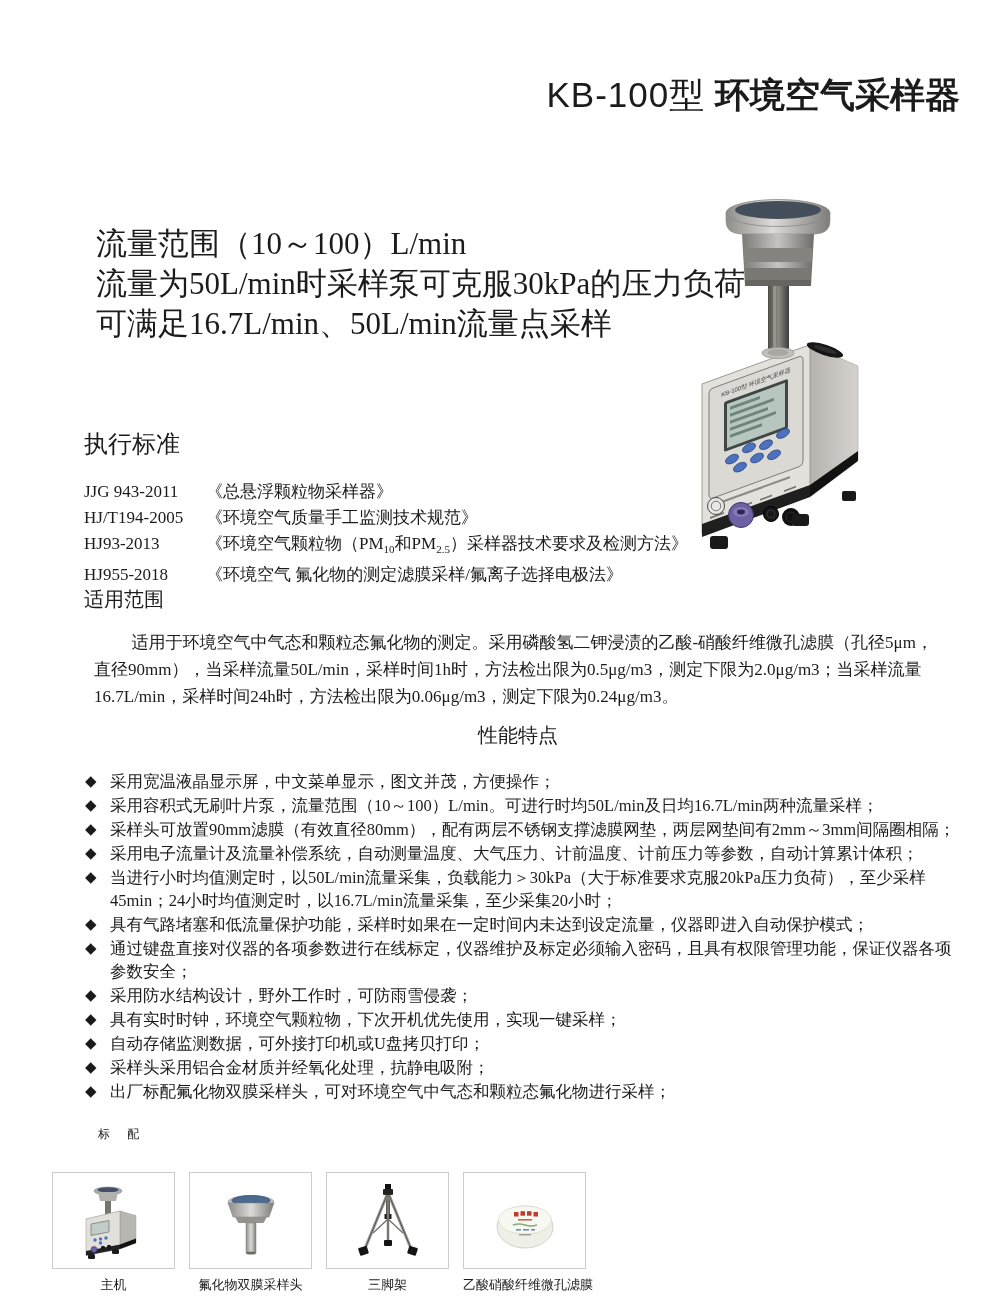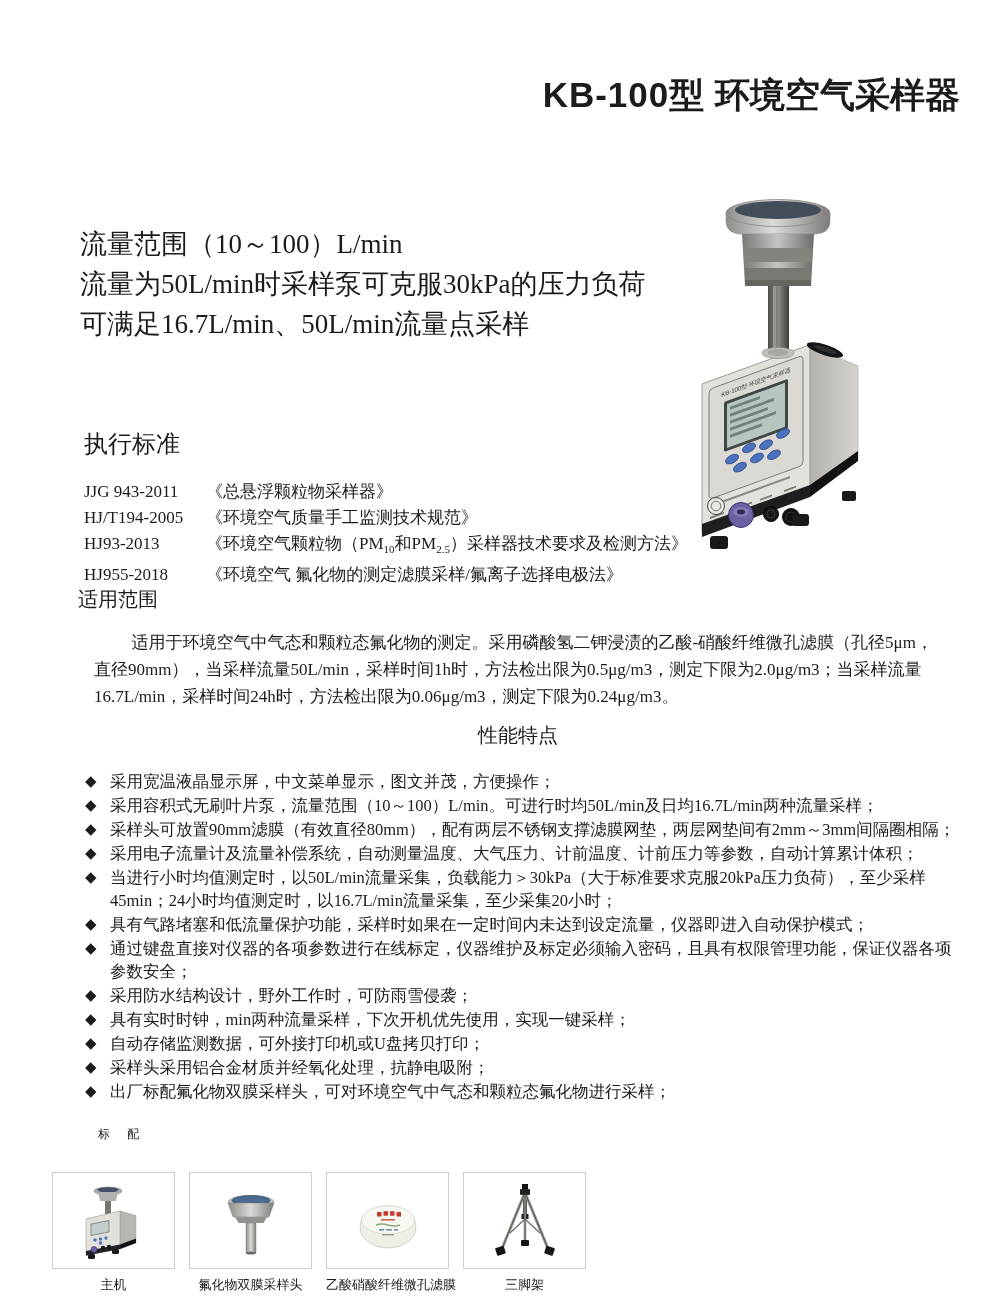--- a/index.html
+++ b/index.html
@@ -1,35 +1,35 @@
 <!DOCTYPE html>
 <html><head>
 <meta charset="utf-8">
 <style>
   html,body{margin:0;padding:0;background:#ffffff;}
   .page{position:relative;width:990px;height:1303px;background:#ffffff;overflow:hidden;
         color:#1b1b1b;font-family:"Liberation Serif","DejaVu Serif",serif;}
   h1,h2{margin:0;font-family:"Liberation Sans","DejaVu Sans",sans-serif;font-weight:500;}
 
   .title{position:absolute;top:72px;right:30px;font-size:35px;white-space:nowrap;}
-  .title .model{font-weight:700;letter-spacing:1px;}
+  .title .model{font-weight:400;letter-spacing:1px;}
   .title .rest{font-weight:600;margin-top:23px;}
 
-  .highlights{position:absolute;left:80px;top:224px;font-size:27px;line-height:40px;white-space:nowrap;}
+  .highlights{position:absolute;left:96px;top:224px;font-size:31px;line-height:40px;white-space:nowrap;}
 
   .hero{position:absolute;left:672px;top:188px;width:310px;height:385px;}
 
   .standards{position:absolute;left:84px;top:428px;width:880px;}
   .standards h2{font-size:24px;margin-bottom:19px;}
   .std-row{display:flex;font-size:17px;line-height:26px;white-space:nowrap;}
   .std-code{width:122px;flex:none;}
   sub{font-size:11px;}
 
   .scope{position:absolute;left:78px;top:586px;width:884px;}
-  .scope h2{font-size:20px;margin-bottom:15px;}
+  .scope h2{font-size:20px;margin-bottom:15px;margin-left:6px;}
   .scope p{margin:16px;font-size:17px;line-height:27px;text-indent:2.2em;}
 
   .features{position:absolute;left:76px;top:722px;width:884px;}
   .features h2{font-size:20px;margin-bottom:21px;text-align:center;}
   .features ul{list-style:none;margin:0;padding:0;font-size:16.5px;line-height:23px;}
   .features li{position:relative;padding-left:25px;margin:0 0 1px 9px;}
   .features .marker{position:absolute;left:0;top:0;font-size:15px;}
 
   .accessories-h{position:absolute;left:98px;top:1126px;font-size:12px;letter-spacing:7px;}
   .thumbs{position:absolute;left:52px;top:1172px;display:flex;gap:14px;}
@@ -179,21 +179,21 @@
     <h2>性能特点</h2>
     <ul>
       <li><span class="marker">◆</span><span>采用宽温液晶显示屏，中文菜单显示，图文并茂，方便操作；</span></li>
       <li><span class="marker">◆</span><span>采用容积式无刷叶片泵，流量范围（10～100）L/min。可进行时均50L/min及日均16.7L/min两种流量采样；</span></li>
       <li><span class="marker">◆</span><span>采样头可放置90mm滤膜（有效直径80mm），配有两层不锈钢支撑滤膜网垫，两层网垫间有2mm～3mm间隔圈相隔；</span></li>
       <li><span class="marker">◆</span><span>采用电子流量计及流量补偿系统，自动测量温度、大气压力、计前温度、计前压力等参数，自动计算累计体积；</span></li>
       <li><span class="marker">◆</span><span>当进行小时均值测定时，以50L/min流量采集，负载能力＞30kPa（大于标准要求克服20kPa压力负荷），至少采样45min；24小时均值测定时，以16.7L/min流量采集，至少采集20小时；</span></li>
       <li><span class="marker">◆</span><span>具有气路堵塞和低流量保护功能，采样时如果在一定时间内未达到设定流量，仪器即进入自动保护模式；</span></li>
       <li><span class="marker">◆</span><span>通过键盘直接对仪器的各项参数进行在线标定，仪器维护及标定必须输入密码，且具有权限管理功能，保证仪器各项参数安全；</span></li>
       <li><span class="marker">◆</span><span>采用防水结构设计，野外工作时，可防雨雪侵袭；</span></li>
-      <li><span class="marker">◆</span><span>具有实时时钟，min两种流量采样，下次开机优先使用，实现一键采样；</span></li>
+      <li><span class="marker">◆</span><span>具有实时时钟，环境空气颗粒物，下次开机优先使用，实现一键采样；</span></li>
       <li><span class="marker">◆</span><span>自动存储监测数据，可外接打印机或U盘拷贝打印；</span></li>
       <li><span class="marker">◆</span><span>采样头采用铝合金材质并经氧化处理，抗静电吸附；</span></li>
       <li><span class="marker">◆</span><span>出厂标配氟化物双膜采样头，可对环境空气中气态和颗粒态氟化物进行采样；</span></li>
     </ul>
   </section>
 
   <h2 class="accessories-h">标 配</h2>
   <div class="thumbs">
 
     <div class="thumb">
@@ -242,44 +242,20 @@
           <rect x="35" y="42" width="10" height="30" fill="url(#gT2)" stroke="#85837f" stroke-width="0.5"></rect>
           <ellipse cx="40" cy="72" rx="5" ry="1.6" fill="#6e6c68"></ellipse>
         </svg>
       </div>
       <div class="thumb-label">氟化物双膜采样头</div>
     </div>
 
     <div class="thumb">
       <div class="thumb-box">
         <svg width="80" height="80" viewBox="0 0 80 80">
-          <ellipse cx="40" cy="46" rx="28" ry="21" fill="#eef0e8" stroke="#c6c8bc" stroke-width="0.8"></ellipse>
-          <ellipse cx="40" cy="39" rx="26.5" ry="14" fill="#f7f8f1" stroke="#d6d8cb" stroke-width="0.7"></ellipse>
-          <g fill="#c23a2e">
-            <rect x="29" y="31" width="4.5" height="4.5"></rect>
-              <rect x="35.5" y="30.2" width="4.5" height="4.5"></rect>
-              <rect x="42" y="30.2" width="4.5" height="4.5"></rect>
-              <rect x="48.5" y="31" width="4.5" height="4.5"></rect>
-          </g>
-          <rect x="33" y="38" width="14" height="1.6" fill="#c46a4a"></rect>
-          <path d="M28,44 Q34,42 40,44 Q46,46 52,44" fill="none" stroke="#8aa87a" stroke-width="1.4"></path>
-          <g fill="#6b8fb5">
-            <rect x="31" y="48" width="5" height="1.6"></rect>
-              <rect x="38" y="48" width="6" height="1.6"></rect>
-              <rect x="46" y="48" width="4" height="1.6"></rect>
-          </g>
-          <rect x="34" y="53" width="12" height="1.4" fill="#9a9a90"></rect>
-        </svg>
-      </div>
-      <div class="thumb-label">乙酸硝酸纤维微孔滤膜</div>
-    </div>
-
-    <div class="thumb">
-      <div class="thumb-box">
-        <svg width="80" height="80" viewBox="0 0 80 80">
           <rect x="37" y="3" width="6" height="5" fill="#111111"></rect>
           <rect x="35" y="8" width="10" height="6" rx="1" fill="#222222"></rect>
           <rect x="38" y="14" width="4" height="22" fill="#55534f"></rect>
           <rect x="36.5" y="33" width="7" height="5" fill="#1d1d1d"></rect>
           <line x1="39" y1="14" x2="16" y2="70" stroke="#9a9892" stroke-width="3"></line>
           <line x1="39" y1="14" x2="16" y2="70" stroke="#55534f" stroke-width="1"></line>
           <line x1="41" y1="14" x2="64" y2="70" stroke="#9a9892" stroke-width="3"></line>
           <line x1="41" y1="14" x2="64" y2="70" stroke="#55534f" stroke-width="1"></line>
           <line x1="40" y1="14" x2="40" y2="62" stroke="#7a7872" stroke-width="2.5"></line>
           <line x1="40" y1="38" x2="25" y2="52" stroke="#6e6c66" stroke-width="1.2"></line>
@@ -287,14 +263,38 @@
           <g fill="#141414">
             <rect x="11" y="66" width="9" height="8" rx="1" transform="rotate(-18 15 70)"></rect>
             <rect x="60" y="66" width="9" height="8" rx="1" transform="rotate(18 65 70)"></rect>
             <rect x="36" y="59" width="8" height="6" rx="1"></rect>
           </g>
         </svg>
       </div>
       <div class="thumb-label">三脚架</div>
     </div>
 
+    <div class="thumb">
+      <div class="thumb-box">
+        <svg width="80" height="80" viewBox="0 0 80 80">
+          <ellipse cx="40" cy="46" rx="28" ry="21" fill="#eef0e8" stroke="#c6c8bc" stroke-width="0.8"></ellipse>
+          <ellipse cx="40" cy="39" rx="26.5" ry="14" fill="#f7f8f1" stroke="#d6d8cb" stroke-width="0.7"></ellipse>
+          <g fill="#c23a2e">
+            <rect x="29" y="31" width="4.5" height="4.5"></rect>
+              <rect x="35.5" y="30.2" width="4.5" height="4.5"></rect>
+              <rect x="42" y="30.2" width="4.5" height="4.5"></rect>
+              <rect x="48.5" y="31" width="4.5" height="4.5"></rect>
+          </g>
+          <rect x="33" y="38" width="14" height="1.6" fill="#c46a4a"></rect>
+          <path d="M28,44 Q34,42 40,44 Q46,46 52,44" fill="none" stroke="#8aa87a" stroke-width="1.4"></path>
+          <g fill="#6b8fb5">
+            <rect x="31" y="48" width="5" height="1.6"></rect>
+              <rect x="38" y="48" width="6" height="1.6"></rect>
+              <rect x="46" y="48" width="4" height="1.6"></rect>
+          </g>
+          <rect x="34" y="53" width="12" height="1.4" fill="#9a9a90"></rect>
+        </svg>
+      </div>
+      <div class="thumb-label">乙酸硝酸纤维微孔滤膜</div>
+    </div>
+
   </div>
 </div>
 
 </body></html>

